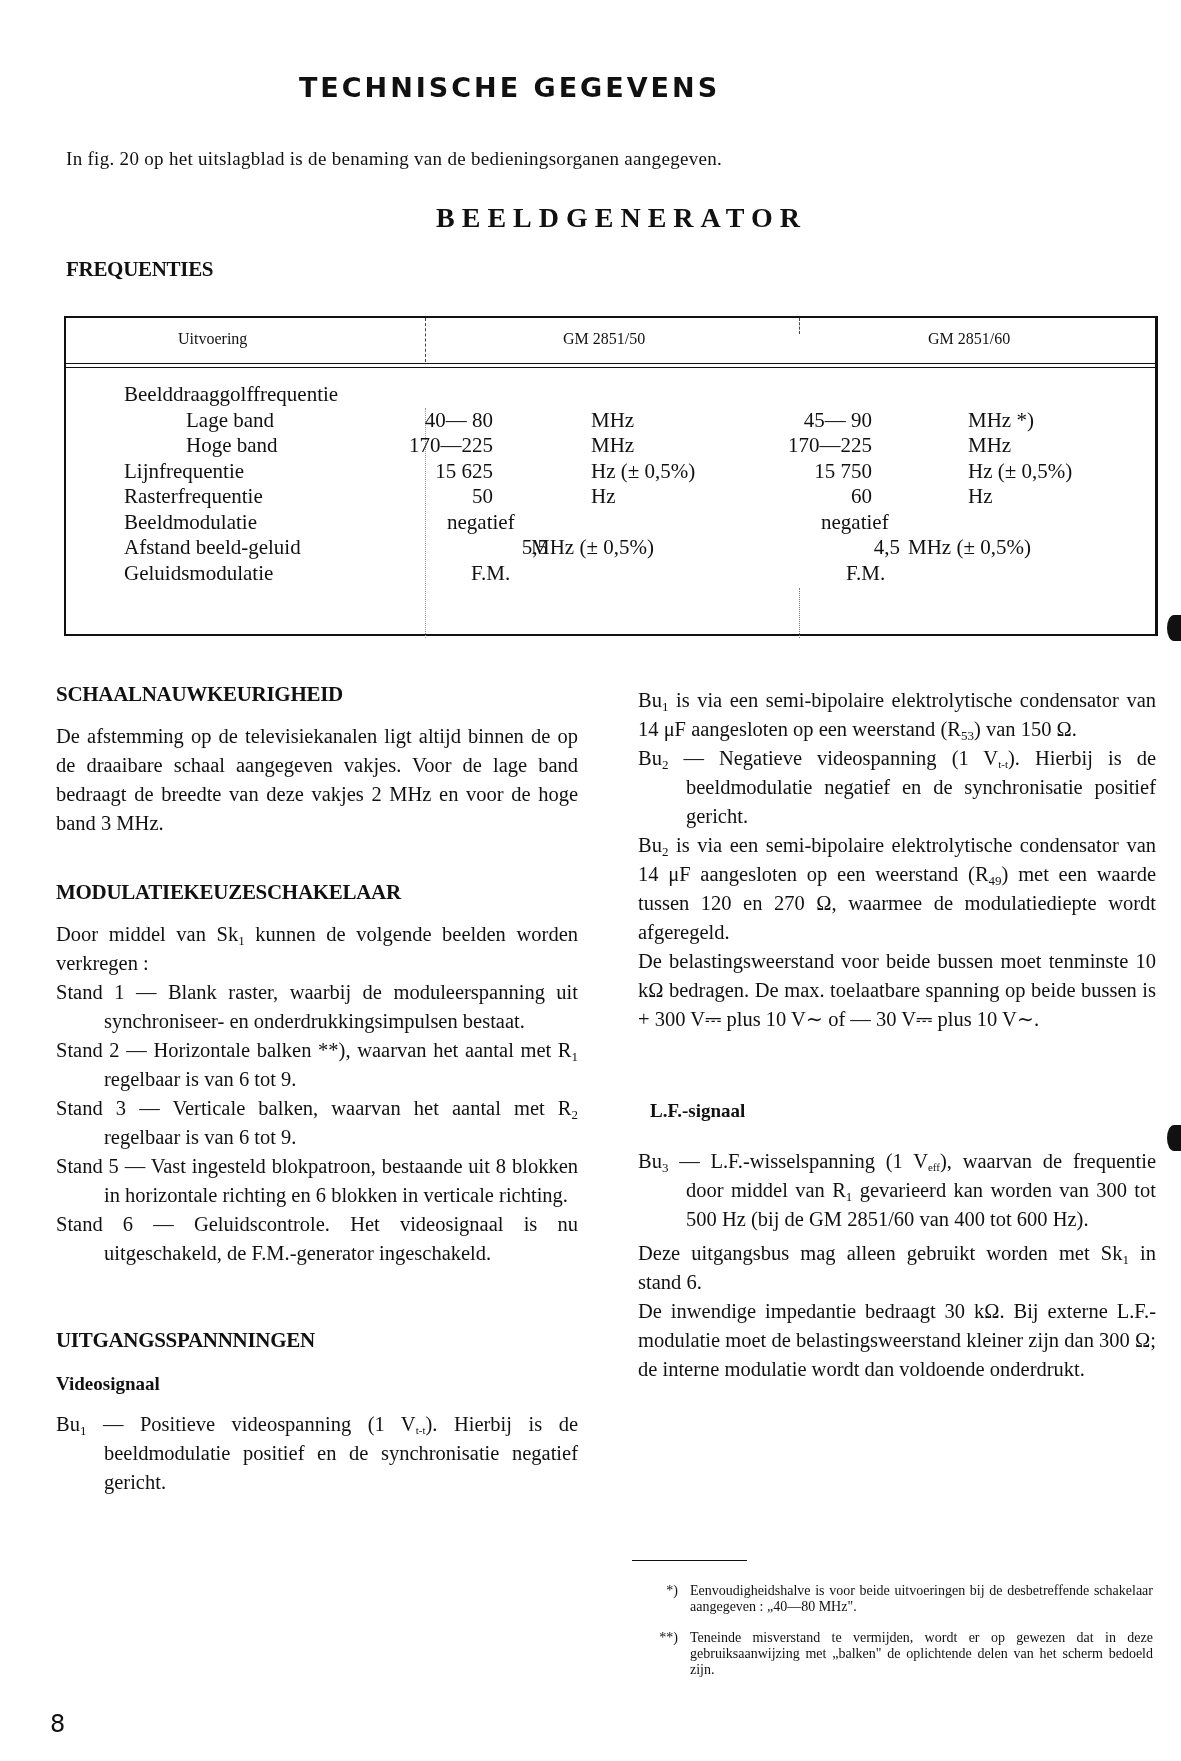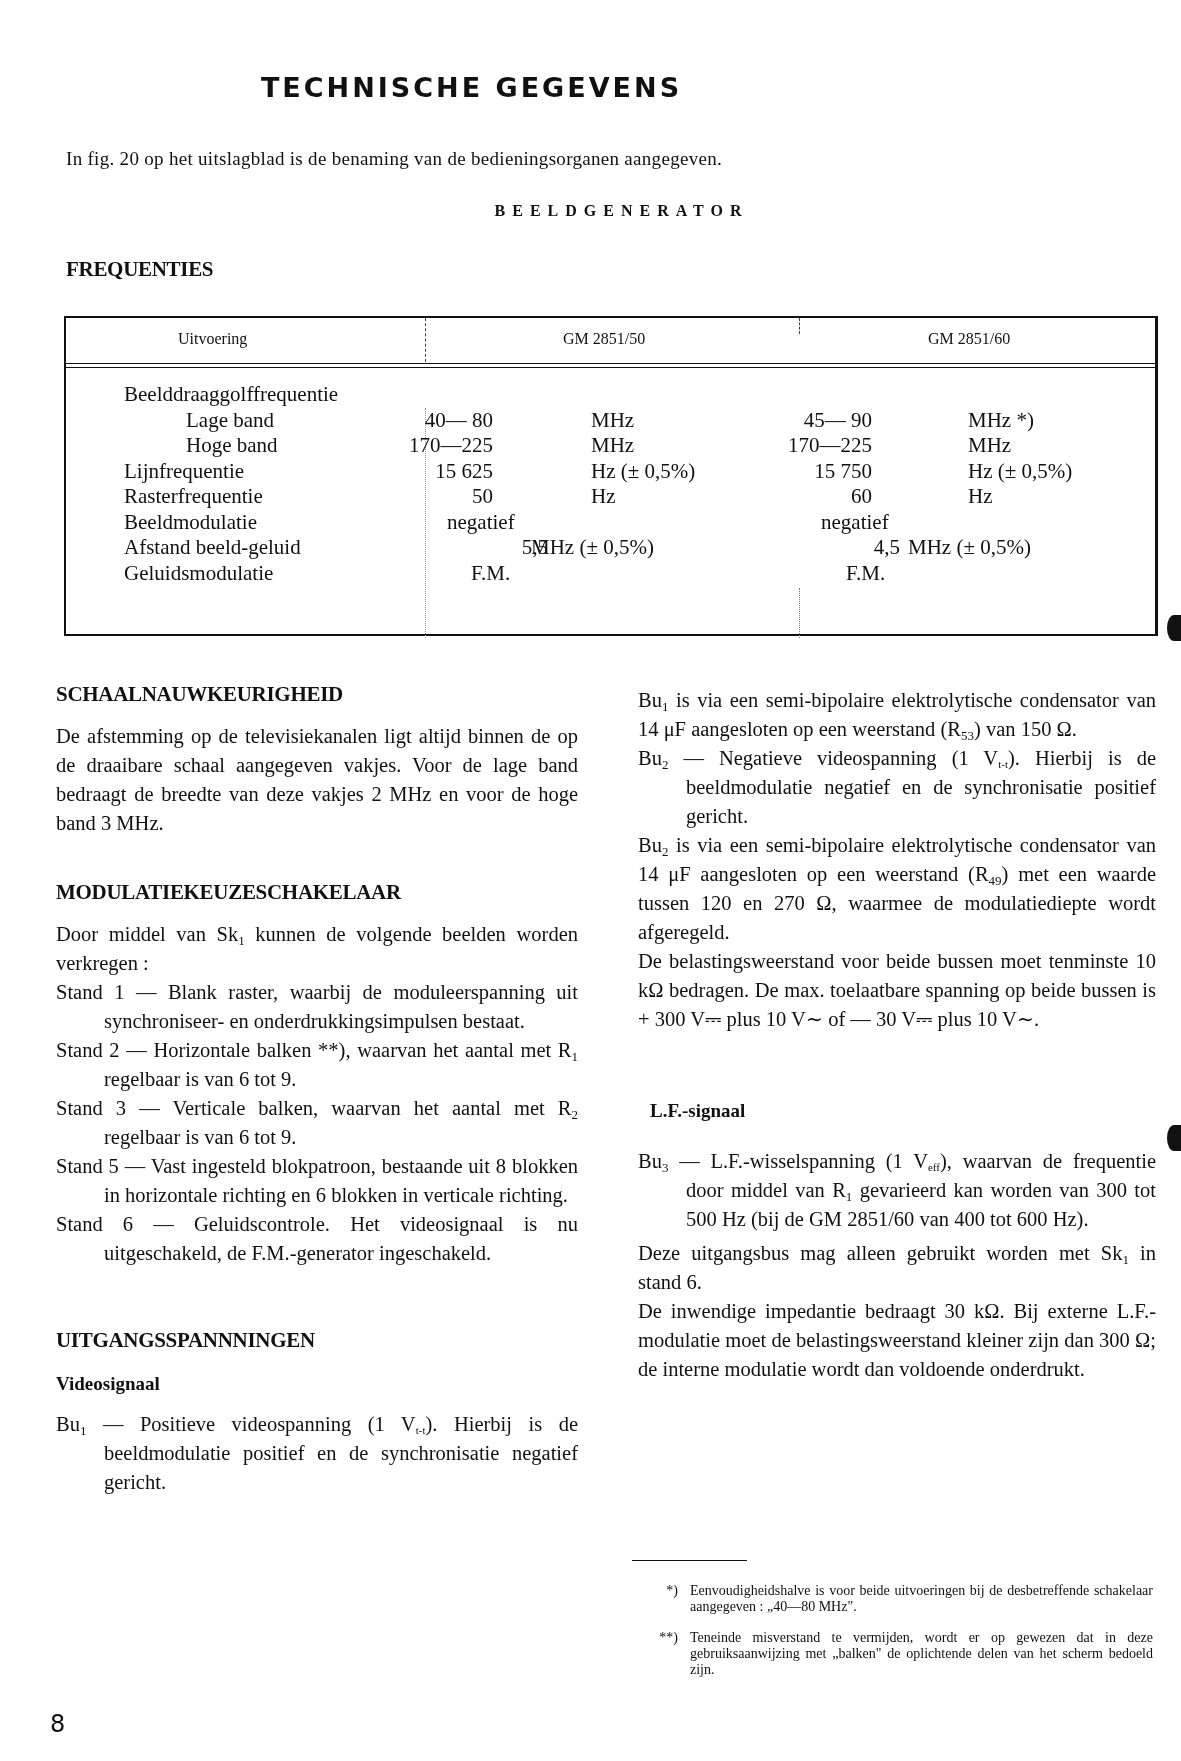--- a/index.html
+++ b/index.html
@@ -1,22 +1,22 @@
 <!DOCTYPE html>
 <html><head>
 <meta charset="utf-8">
 <style>
   html, body { margin: 0; padding: 0; background: #ffffff; }
   body { width: 1181px; height: 1761px; position: relative; overflow: hidden; color: #111111;
          font-family: "Liberation Serif", "DejaVu Serif", serif; }
   .abs { position: absolute; }
   .title { left: 0; width: 943px; top: 72px; text-align: center; font-family: "DejaVu Sans", sans-serif;
-           font-weight: bold; font-size: 27px; letter-spacing: 3px; }
+           font-weight: bold; font-size: 27px; letter-spacing: 3px; padding-left: 38px; }
   .intro { left: 66px; top: 148px; font-size: 19px; letter-spacing: 0.3px; }
-  .subtitle { left: 0; width: 1181px; top: 202px; text-align: center; font-size: 16px; font-weight: bold; letter-spacing: 7px; padding-left: 62px; box-sizing: border-box; }
+  .subtitle { left: 0; width: 1181px; top: 202px; text-align: center; font-size: 28px; font-weight: bold; letter-spacing: 7px; padding-left: 62px; box-sizing: border-box; }
   .section-h { font-size: 21px; font-weight: bold; letter-spacing: -0.3px; }
   .freq-h { left: 66px; top: 257px; }
 
   
   .tbl { left: 64px; top: 316px; width: 1094px; height: 320px; border: 2px solid #111; border-right-width: 3px; box-sizing: border-box; }
   .tbl .hdr { position: absolute; top: 0; left: 0; right: 0; height: 45px; font-size: 16px; }
   .tbl .hdr span { position: absolute; top: 12px; }
   .tbl .dbl { position: absolute; left: 0; right: 0; top: 45px; height: 3px; border-top: 1px solid #111; border-bottom: 1px solid #111; }
   .tbl .vdiv { position: absolute; width: 0; border-left: 1px dashed #444; }
   .tbl .row { position: absolute; left: 0; right: 0; height: 28px; font-size: 21px; }

